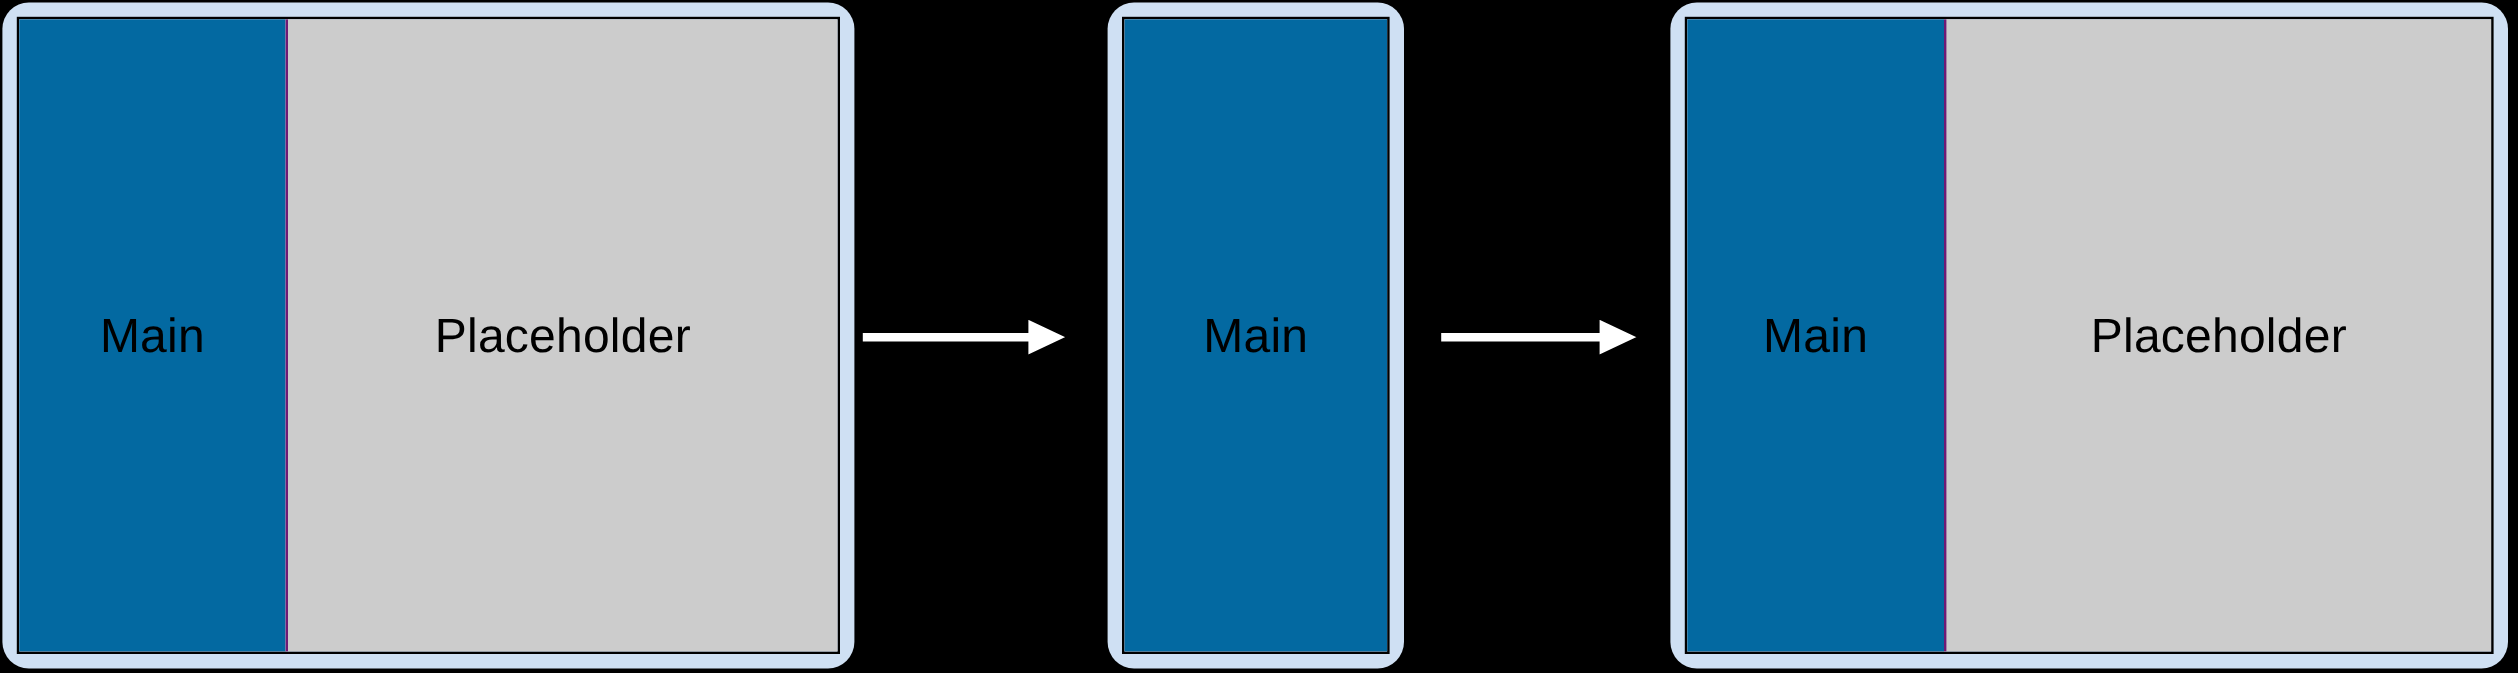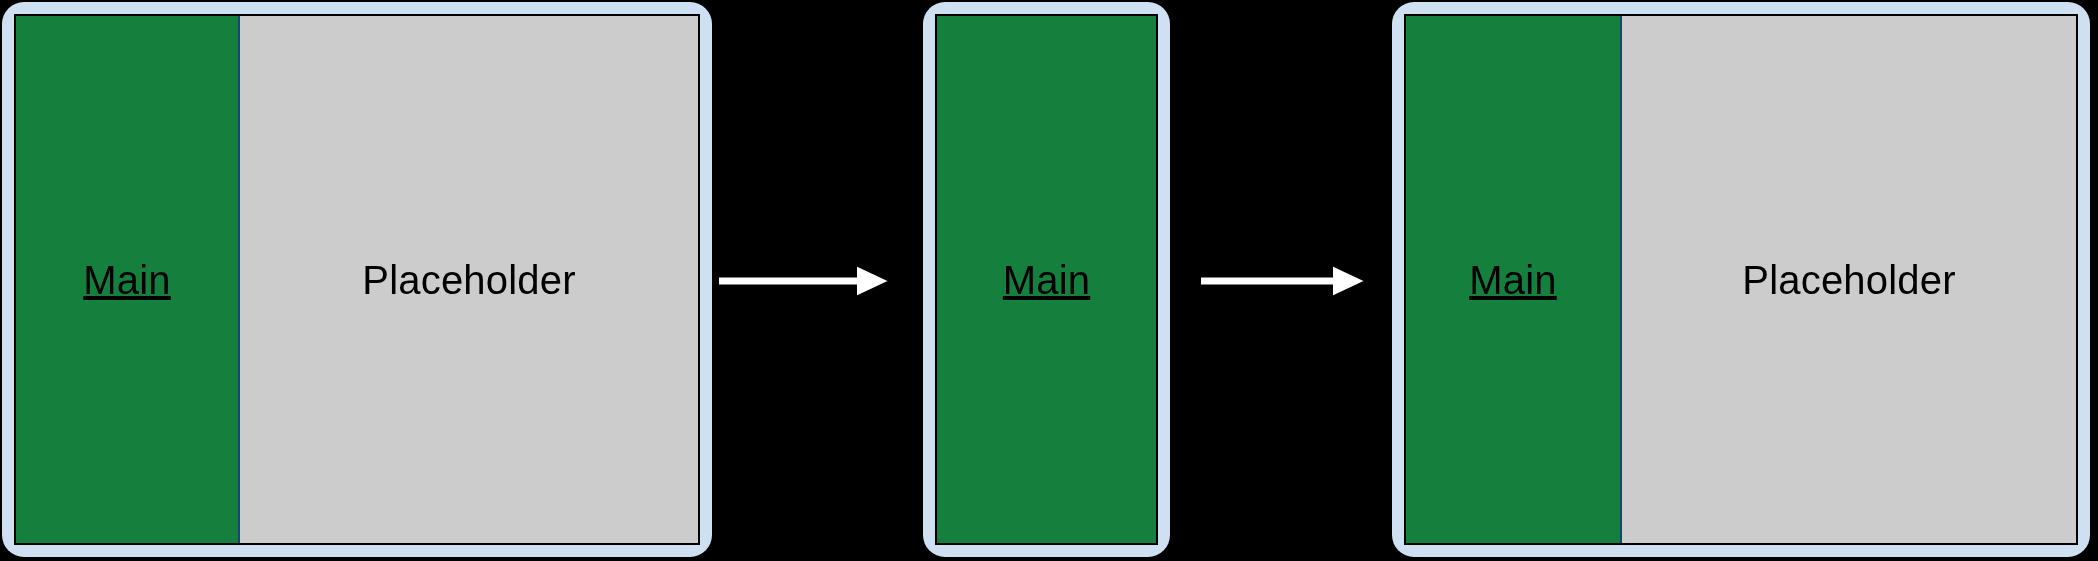--- a/index.html
+++ b/index.html
@@ -46,26 +46,25 @@
     align-items: center;
     justify-content: center;
     height: 100%;
     color: #000000;
     font-size: 40px;
     line-height: 1;
     letter-spacing: 0.2px;
     white-space: nowrap;
   }
   .region-main {
-    background: #15803d;
-    text-decoration: underline;
+    background: #0369a1;
   }
   .region-placeholder {
     background: #cccccc;
-    border-left: 2px solid #0c4a6e;
+    border-left: 2px solid #701a75;
   }
 
   
   #panel-1 { left: 2px;    top: 2px; width: 710px;  height: 555px; }
   #panel-1 .region-main        { width: 222px; }
   #panel-1 .region-placeholder { flex: 1 1 auto; }
 
   
   #panel-2 { left: 923px;  top: 2px; width: 247px;  height: 555px; }
   #panel-2 .region-main        { width: 100%; }

